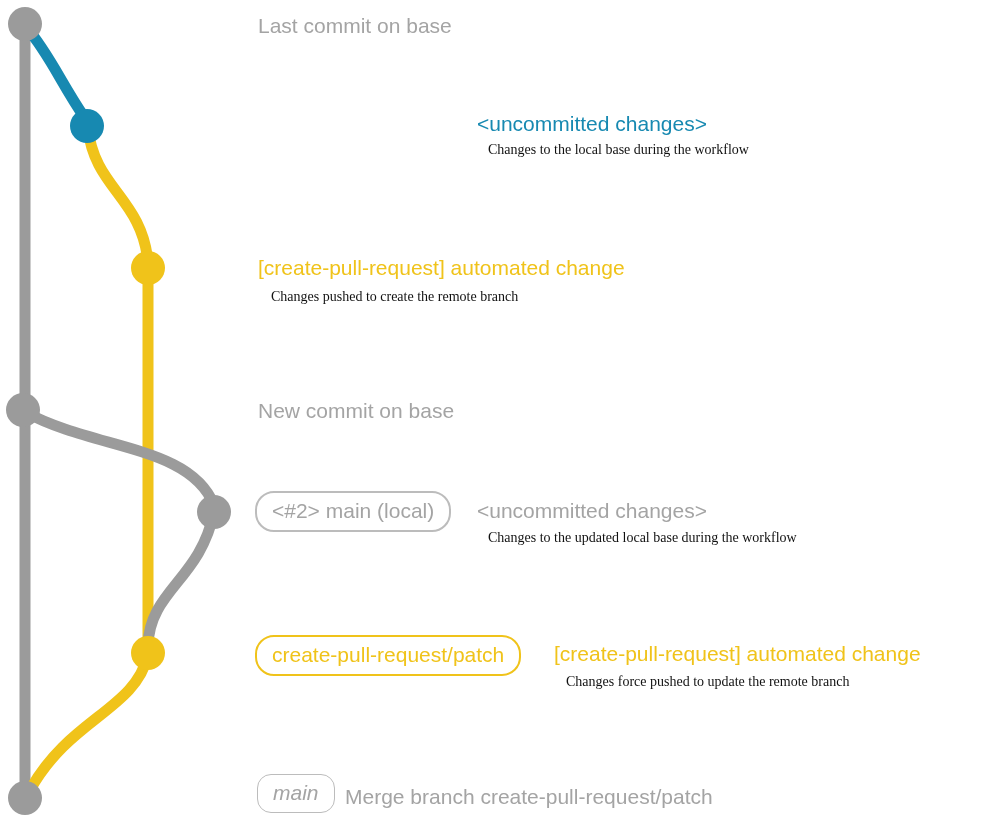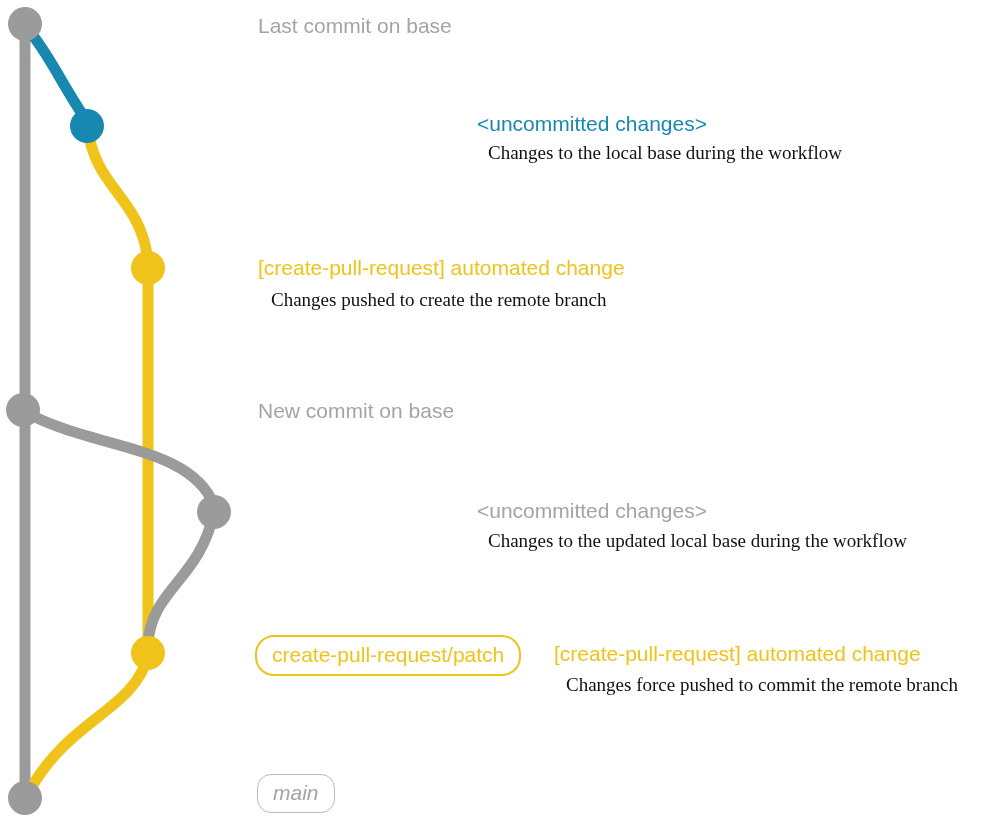--- a/index.html
+++ b/index.html
@@ -10,21 +10,21 @@
   .stage{
     position:relative;width:981px;height:827px;overflow:hidden;
     background:var(--background);
     font-family:"Liberation Sans",sans-serif;
   }
   .abs{position:absolute;white-space:nowrap;line-height:1.15;}
   .head{font-size:21px;}
   .gray-t{color:var(--gray-text);}
   .blue-t{color:var(--blue);}
   .yellow-t{color:var(--yellow);text-align:right;}
-  .caption{font-family:"Liberation Serif",serif;font-size:19px;color:var(--caption-text);}
+  .caption{font-family:"Liberation Serif",serif;font-size:14px;color:var(--caption-text);}
   .badge{
     display:inline-block;font-size:21px;padding:6px 15px 7px 15px;
     border:2px solid;border-radius:19px;background:var(--background);
   }
   .badge.blue-b{border-color:var(--blue);color:var(--blue);}
   .badge.gray-b{border-color:var(--gray-border);color:var(--gray-text);}
   .badge.yellow-b{border-color:var(--yellow);color:var(--yellow);}
   .badge.small-r{border-radius:14px;border-width:1.5px;font-style:italic;}
   #graph-svg{position:absolute;left:0;top:0;}
 
@@ -69,22 +69,24 @@
   <div class="abs head gray-t" id="t-last">Last commit on base</div>
 
   <div class="abs head blue-t" id="t-unc1">&lt;uncommitted changes&gt;</div>
   <div class="abs caption" id="c-unc1">Changes to the local base during the workflow</div>
 
   <div class="abs head yellow-t" id="t-push1">[create-pull-request] automated change</div>
   <div class="abs caption" id="c-push1">Changes pushed to create the remote branch</div>
 
   <div class="abs head gray-t" id="t-new">New commit on base</div>
 
+  <div class="abs badge gray-b" id="b-pr2">&lt;#2&gt; main (local)</div>
   <div class="abs head gray-t" id="t-unc2">&lt;uncommitted changes&gt;</div>
   <div class="abs badge yellow-b" id="b-branch">create-pull-request/patch</div>
 
   <div class="abs caption" id="c-unc2">Changes to the updated local base during the workflow</div>
   <div class="abs head yellow-t" id="t-push2">[create-pull-request] automated change</div>
-  <div class="abs caption" id="c-push2">Changes force pushed to commit the remote branch</div>
+  <div class="abs caption" id="c-push2">Changes force pushed to update the remote branch</div>
 
   <div class="abs badge gray-b small-r" id="b-main">main</div>
+  <div class="abs head gray-t" id="t-merge">Merge branch create-pull-request/patch</div>
 
 </div>
 
 </body></html>

